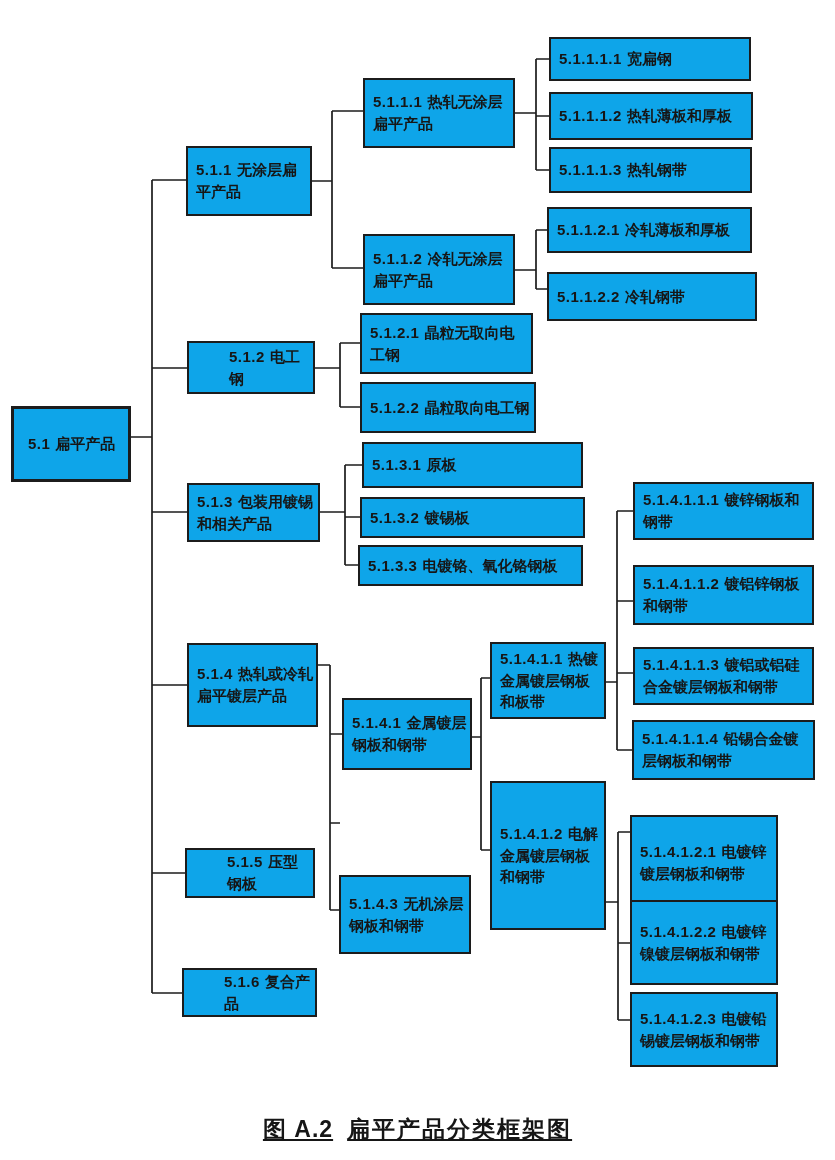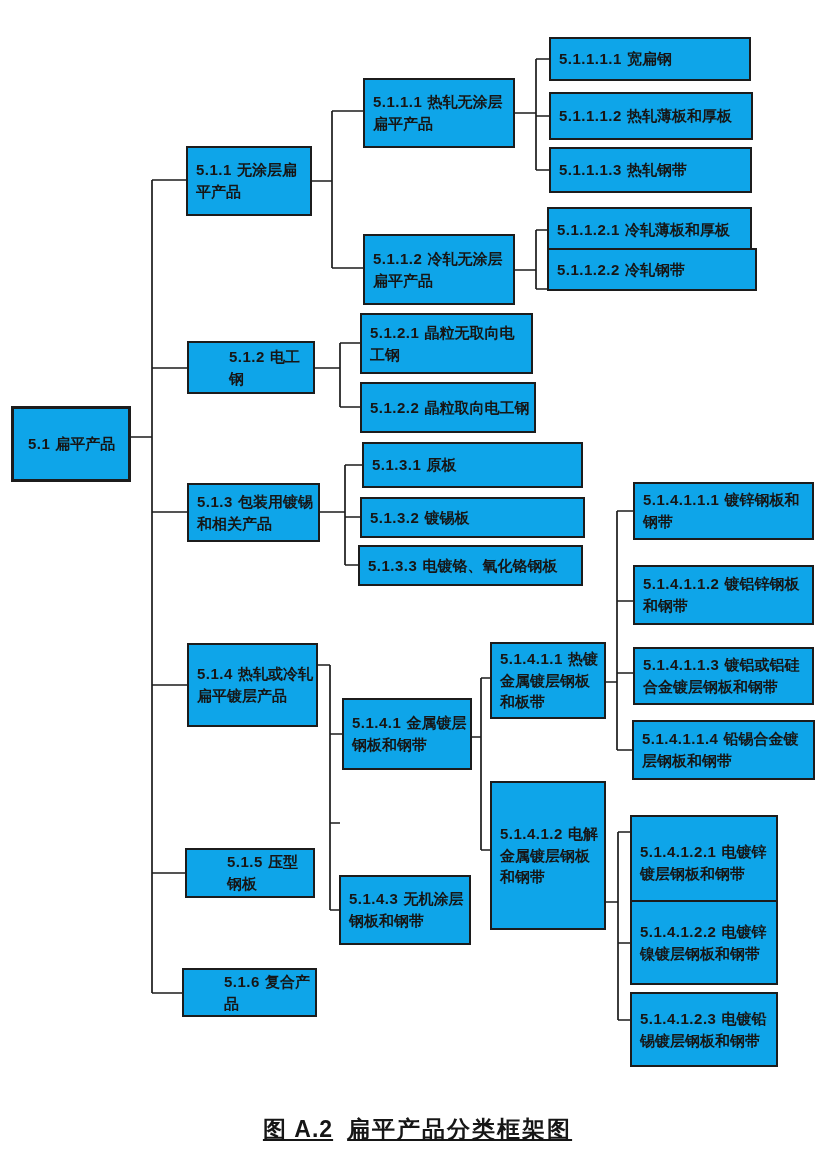--- a/index.html
+++ b/index.html
@@ -93,21 +93,21 @@
   </div>
   <div class="node" style="left:549px;top:92px;width:204px;height:48px">
     <span><span class="num">5.1.1.1.2</span><span>热轧薄板和厚板</span></span>
   </div>
   <div class="node" style="left:549px;top:147px;width:203px;height:46px">
     <span><span class="num">5.1.1.1.3</span><span>热轧钢带</span></span>
   </div>
   <div class="node" style="left:547px;top:207px;width:205px;height:46px">
     <span><span class="num">5.1.1.2.1</span><span>冷轧薄板和厚板</span></span>
   </div>
-  <div class="node" style="left:547px;top:248px;width:210px;height:43px">
+  <div class="node" style="left:547px;top:272px;width:210px;height:49px">
     <span><span class="num">5.1.1.2.2</span><span>冷轧钢带</span></span>
   </div>
 
   <div class="node" style="left:360px;top:313px;width:173px;height:61px">
     <span><span class="num">5.1.2.1</span><span>晶粒无取向电工钢</span></span>
   </div>
   <div class="node" style="left:360px;top:382px;width:176px;height:51px">
     <span><span class="num">5.1.2.2</span><span>晶粒取向电工钢</span></span>
   </div>
 
@@ -117,21 +117,21 @@
   <div class="node" style="left:360px;top:497px;width:225px;height:41px">
     <span><span class="num">5.1.3.2</span><span>镀锡板</span></span>
   </div>
   <div class="node" style="left:358px;top:545px;width:225px;height:41px">
     <span><span class="num">5.1.3.3</span><span>电镀铬、氧化铬钢板</span></span>
   </div>
 
   <div class="node" style="left:342px;top:698px;width:130px;height:72px">
     <span><span class="num">5.1.4.1</span><span>金属镀层钢板和钢带</span></span>
   </div>
-  <div class="node" style="left:339px;top:875px;width:132px;height:70px">
+  <div class="node" style="left:339px;top:875px;width:132px;height:79px">
     <span><span class="num">5.1.4.3</span><span>无机涂层钢板和钢带</span></span>
   </div>
 
   <div class="node" style="left:490px;top:642px;width:116px;height:77px">
     <span><span class="num">5.1.4.1.1</span><span>热镀金属镀层钢板和板带</span></span>
   </div>
   <div class="node" style="left:490px;top:781px;width:116px;height:149px">
     <span><span class="num">5.1.4.1.2</span><span>电解金属镀层钢板和钢带</span></span>
   </div>
 

